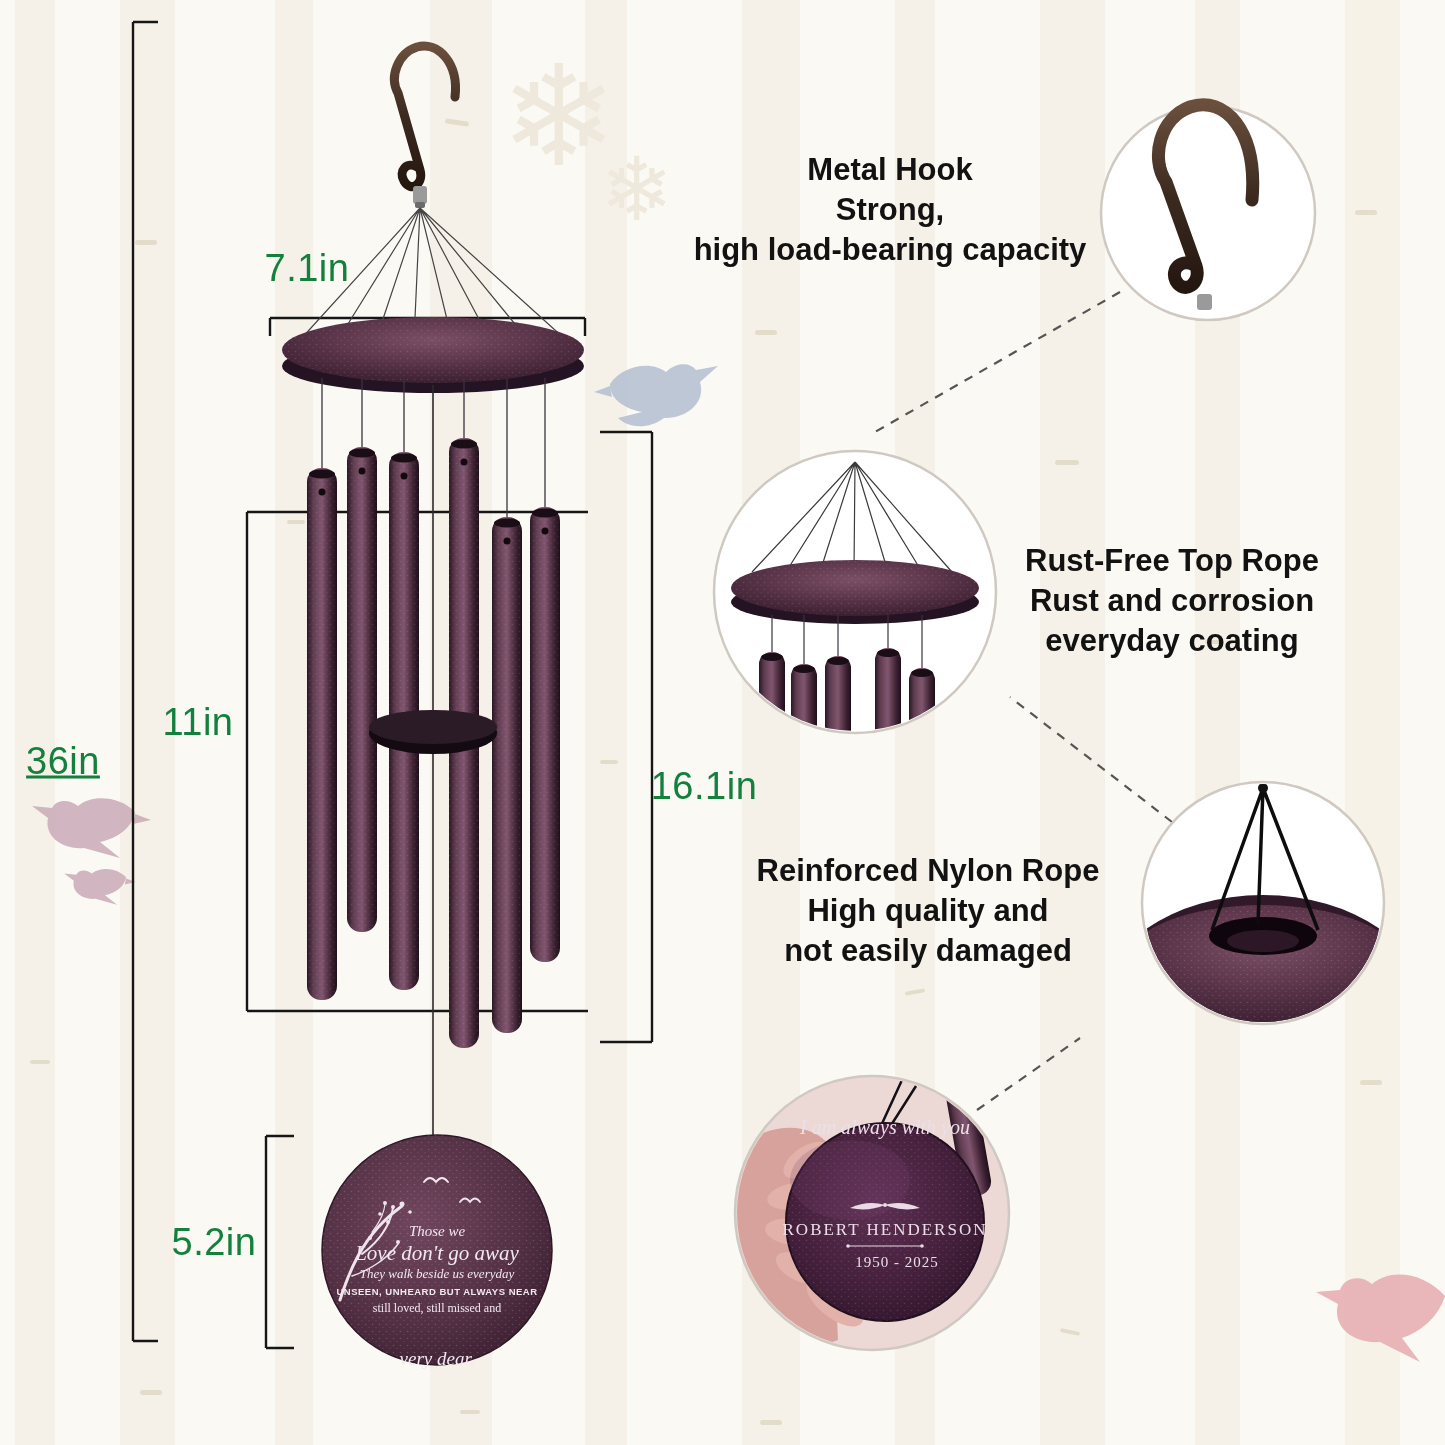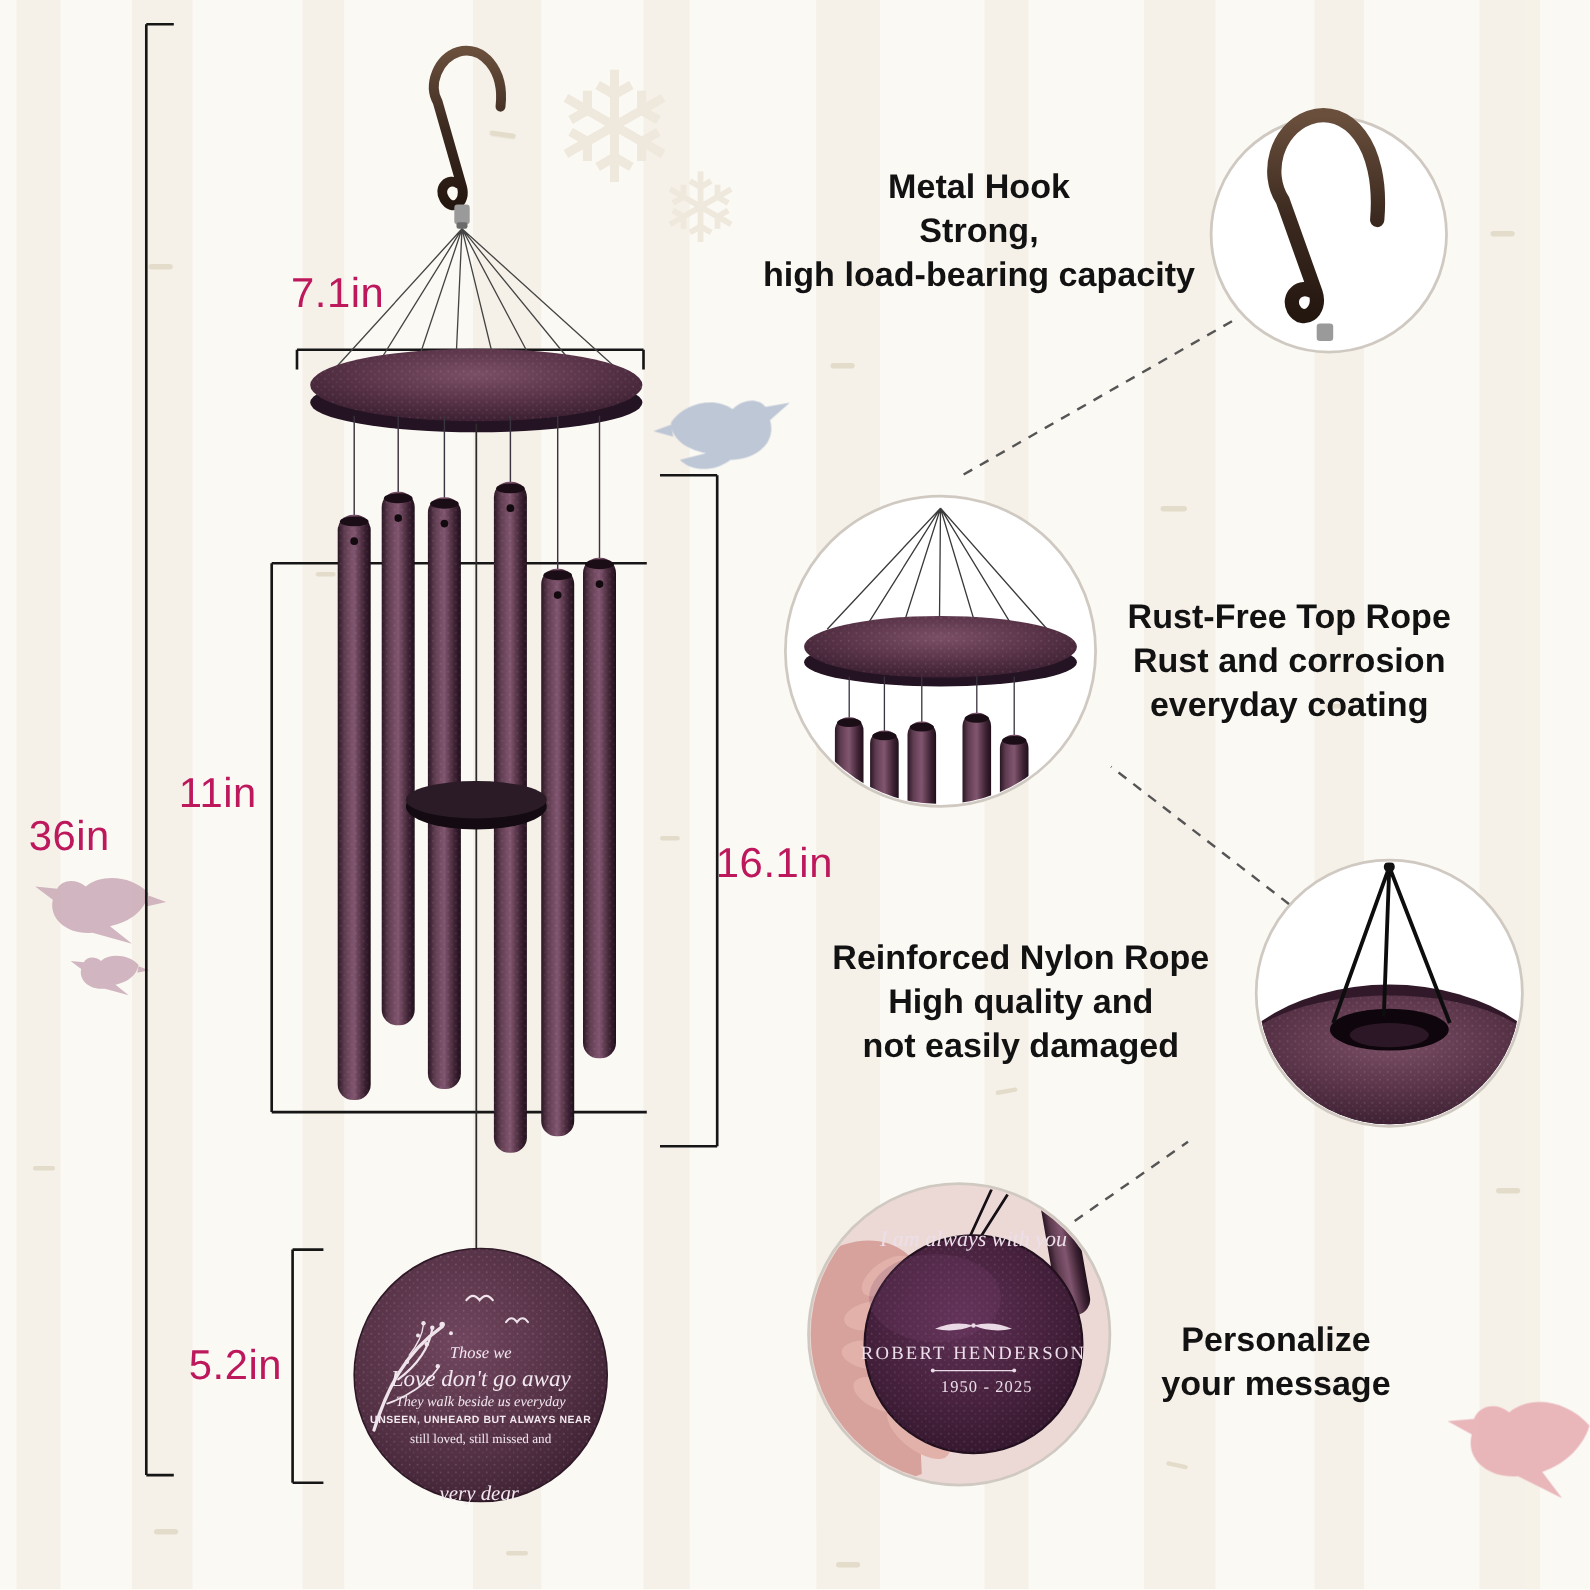--- a/index.html
+++ b/index.html
@@ -3,21 +3,21 @@
 <meta charset="utf-8">
 <style>
   html,body{margin:0;padding:0;background:#fff;}
   .stage{
     position:relative;width:1445px;height:1445px;overflow:hidden;
     background:#fbf9f4;font-family:"Liberation Sans",sans-serif;
   }
   svg.scene{position:absolute;left:0;top:0;}
   .dim{
     position:absolute;transform:translate(-50%,-50%);
-    font-size:38px;font-weight:500;color:#be185d;letter-spacing:.5px;white-space:nowrap;
+    font-size:38px;font-weight:500;color:#15803d;letter-spacing:.5px;white-space:nowrap;
   }
   .callout-text{
     position:absolute;transform:translate(-50%,-50%);text-align:center;
     font-weight:700;font-size:31px;line-height:40px;color:#121212;white-space:nowrap;
   }
   .sail-text{
     position:absolute;left:437px;top:1296px;transform:translate(-50%,-50%);
     width:232px;text-align:center;color:#f2e8f0;
   }
   .sail-text .s1{font:italic 15px/1.25 "Liberation Serif",serif;}
@@ -313,21 +313,21 @@
       </g>
       <g stroke="#e9dae5">
         <path d="M 848 1246 L 922 1246" stroke-width="1"></path>
         <circle cx="848" cy="1246" r="1.8" fill="#e9dae5" stroke="none"></circle>
         <circle cx="922" cy="1246" r="1.8" fill="#e9dae5" stroke="none"></circle>
       </g>
     </g>
   </g>
 </svg>
 
-<div class="dim" style="left:63px;top:761px;">36in</div>
+<div class="dim" style="left:63px;top:761px;text-decoration:underline;">36in</div>
 <div class="dim" style="left:307px;top:268px;">7.1in</div>
 <div class="dim" style="left:198px;top:722px;">11in</div>
 <div class="dim" style="left:704px;top:764px;margin-top:22px;">16.1in</div>
 <div class="dim" style="left:214px;top:1242px;">5.2in</div>
 
 <div class="callout-text" style="left:890px;top:210px;">
   <div>Metal Hook</div>
   <div>Strong,</div>
   <div>high load-bearing capacity</div>
 </div>
@@ -337,24 +337,20 @@
   <div>Rust and corrosion</div>
   <div>everyday coating</div>
 </div>
 
 <div class="callout-text" style="left:928px;top:911px;">
   <div>Reinforced Nylon Rope</div>
   <div>High quality and</div>
   <div>not easily damaged</div>
 </div>
 
-<div class="callout-text" style="left:1160px;top:1238px;">
-  <div>Personalize</div>
-  <div>your message</div>
-</div>
 
 <div class="sail-text">
   <div class="s1">Those we</div>
   <div class="s2">Love don't go away</div>
   <div class="s3">They walk beside us everyday</div>
   <div class="s4">UNSEEN, UNHEARD BUT ALWAYS NEAR</div>
   <div class="s5">still loved, still missed and</div>
   <div class="s6">very dear.</div>
 </div>
 

